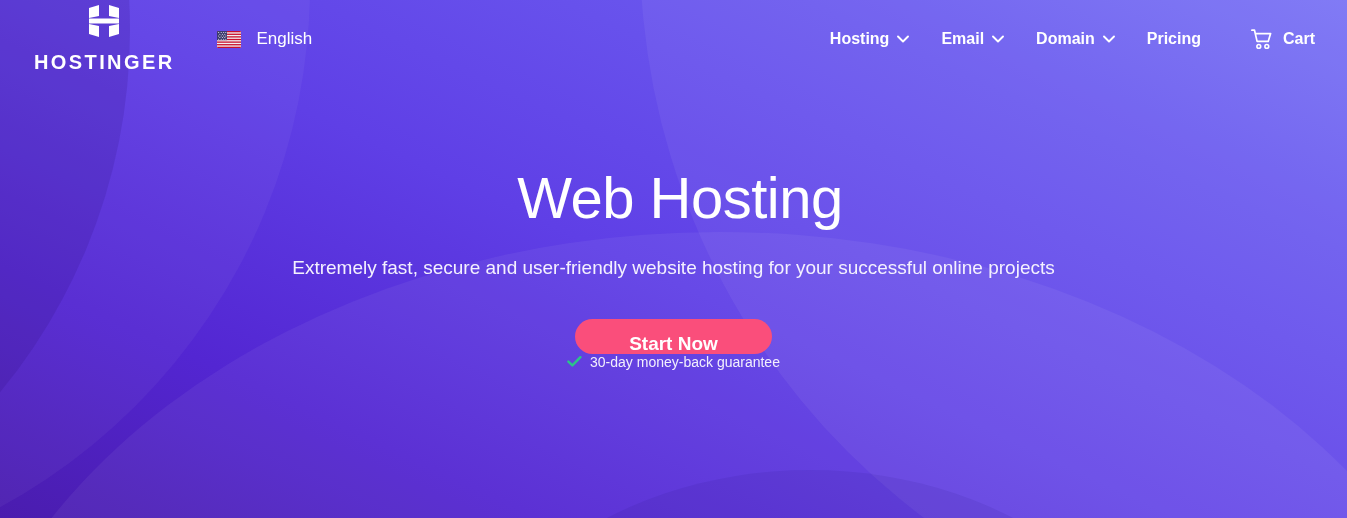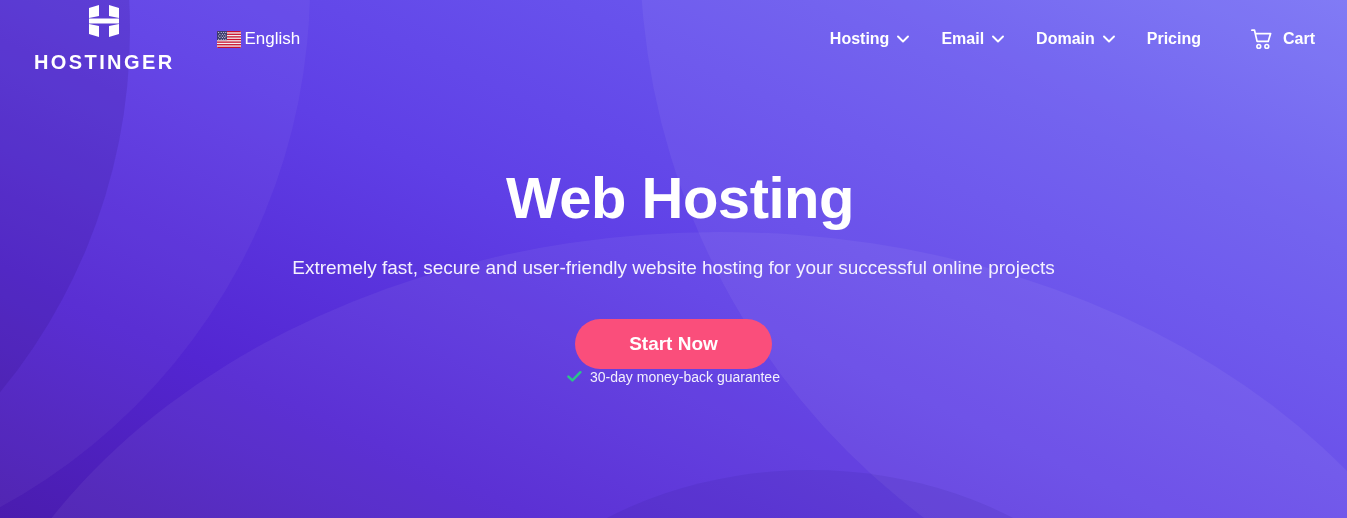--- a/index.html
+++ b/index.html
@@ -116,21 +116,21 @@
     font-size: 20px;
     font-weight: 700;
     letter-spacing: 2.4px;
     color: #ffffff;
     white-space: nowrap;
   }
 
   .lang {
     display: flex;
     align-items: center;
-    gap: 4px;
+    gap: 16px;
     margin-left: 42px;
     cursor: pointer;
   }
 
   .flag {
     width: 24px;
     height: 17px;
     display: block;
     border-radius: 1px;
   }
@@ -203,21 +203,21 @@
   .hero-content {
     position: relative;
     z-index: 4;
     text-align: center;
     padding-top: 90px;
   }
 
   .hero-title {
     font-size: 58px;
     line-height: 1.05;
-    font-weight: 700;
+    font-weight: 400;
     color: #ffffff;
     letter-spacing: -0.5px;
     padding-left: 13px;
   }
 
   .hero-sub {
     margin-top: 28px;
     font-size: 19px;
     font-weight: 400;
     color: #F4F1FE;
@@ -227,21 +227,21 @@
 
   .cta-btn {
     display: inline-block;
     background: #FA4E7B;
     color: #ffffff;
     font-size: 19px;
     font-weight: 700;
     border: none;
     border-radius: 28px;
     padding: 0 54px;
-    height: 50px;
+    height: 35px;
     line-height: 50px;
     cursor: pointer;
     font-family: inherit;
   }
 
   .guarantee {
     display: flex;
     align-items: center;
     justify-content: center;
     gap: 8px;

